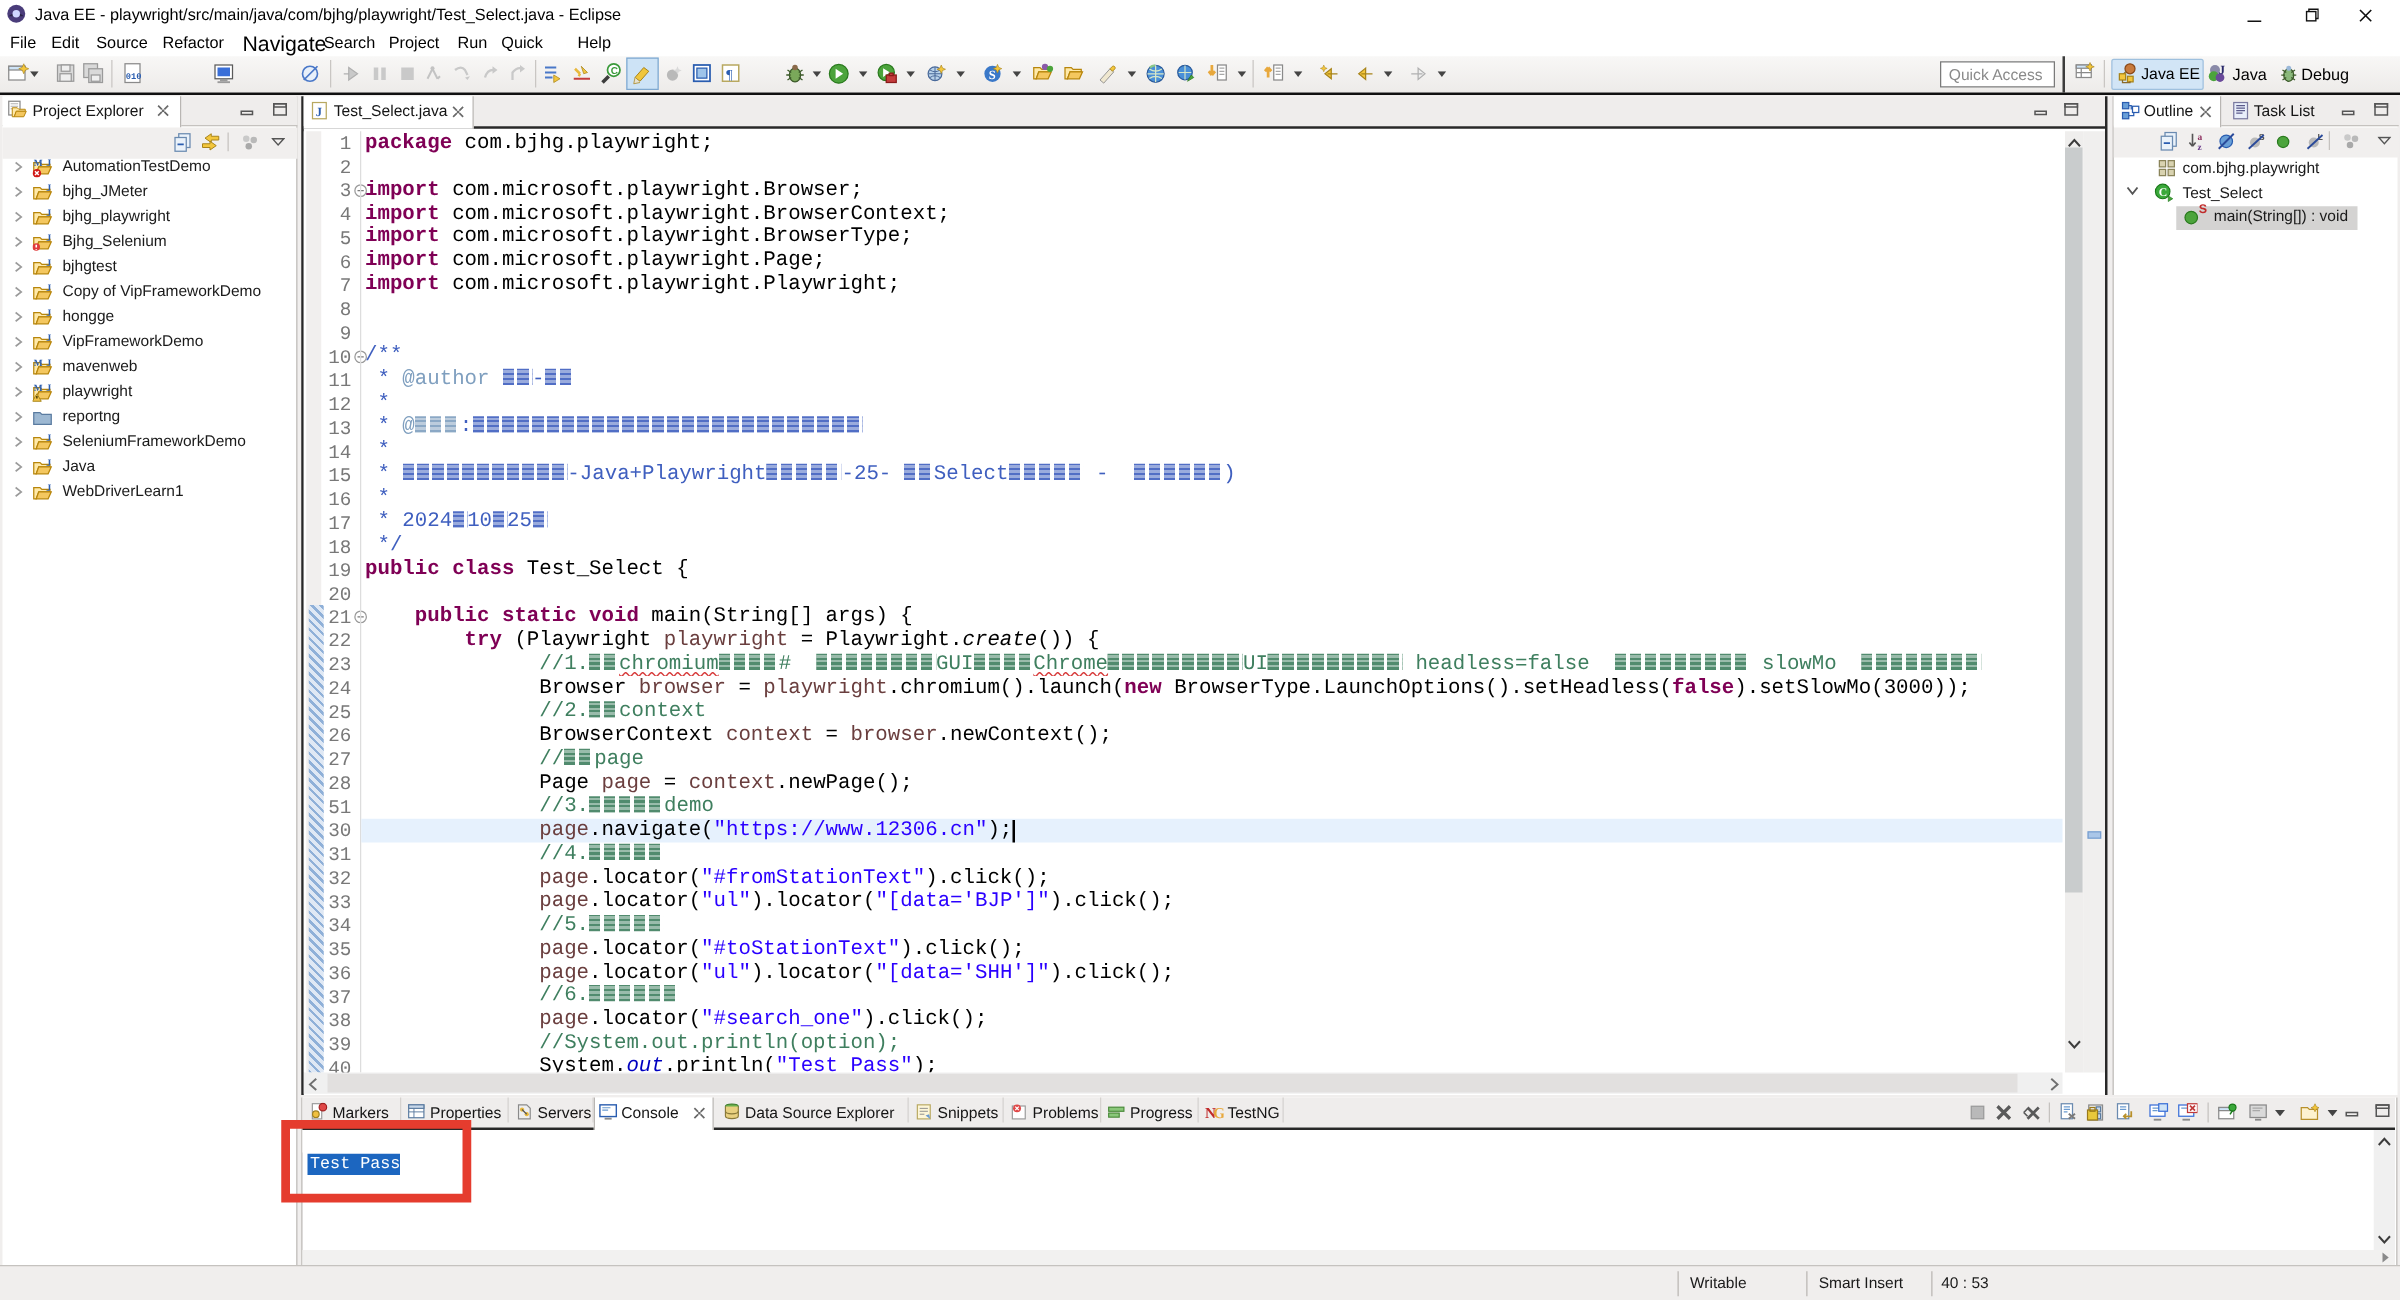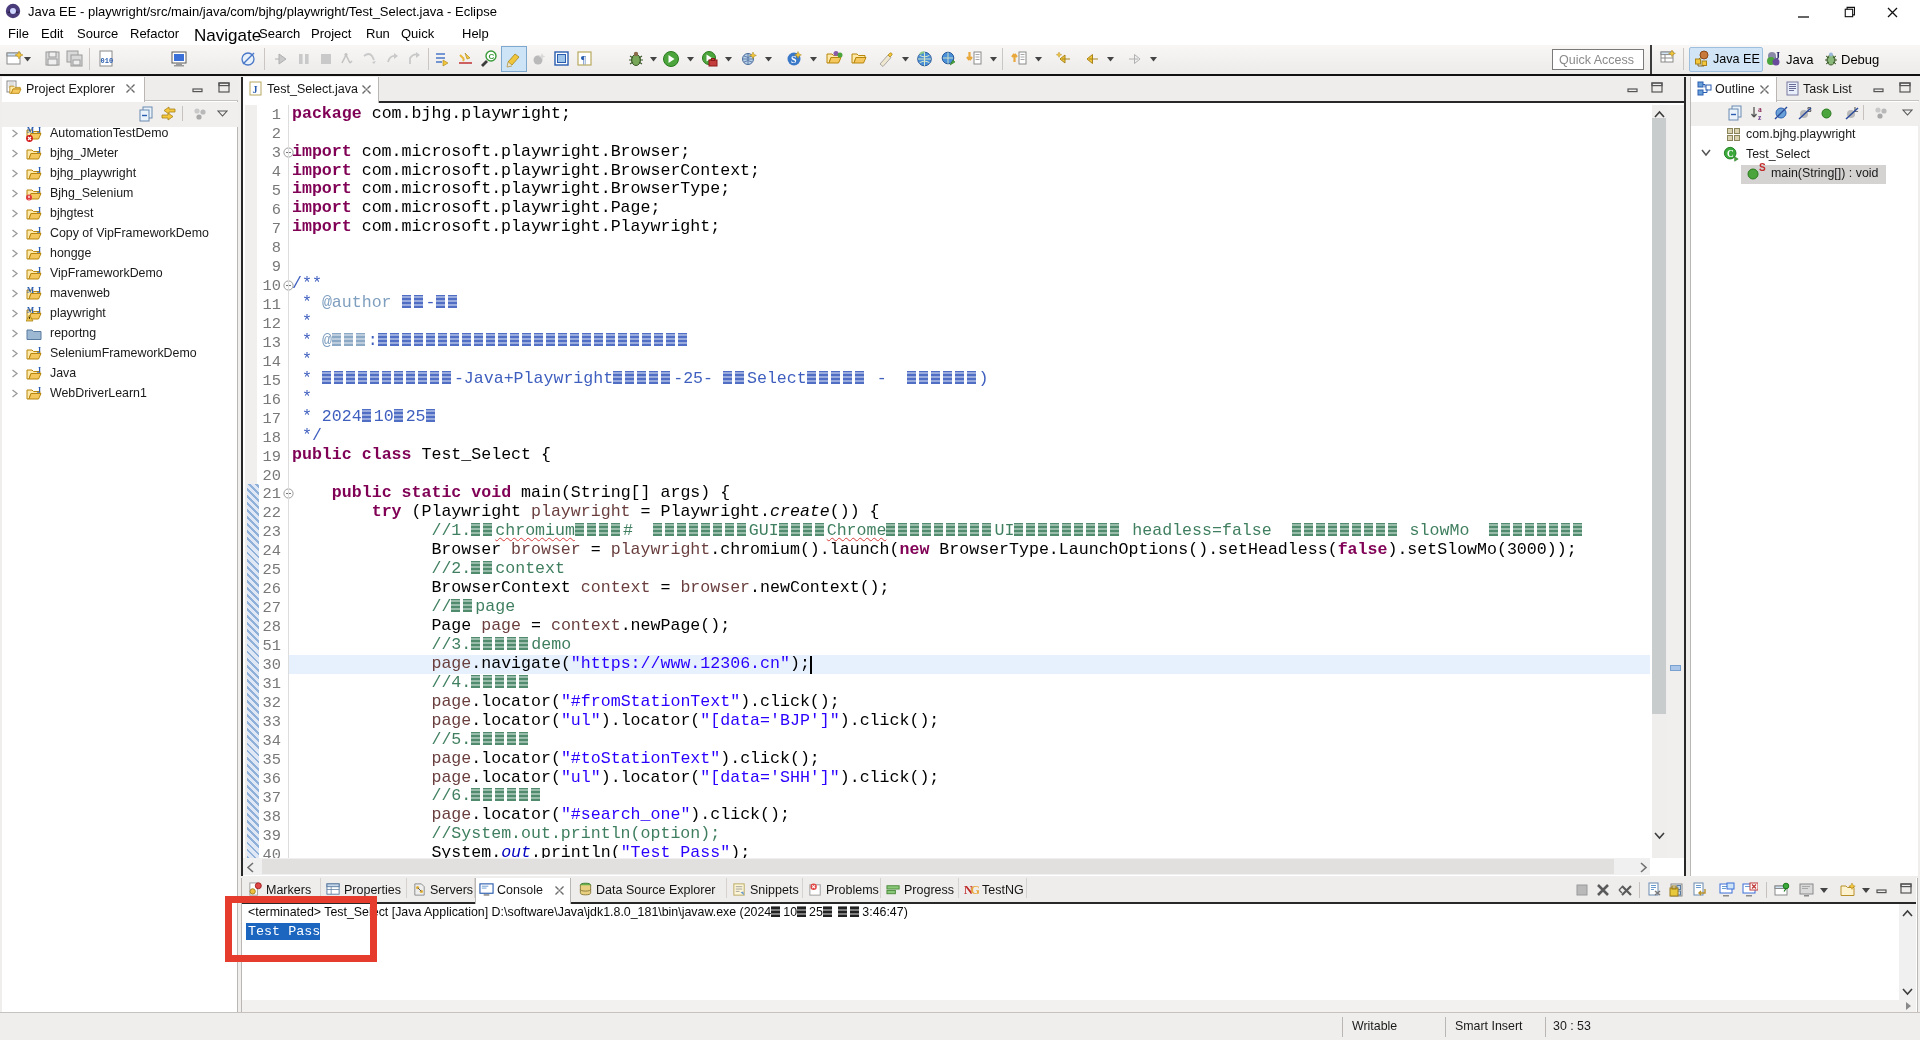--- a/index.html
+++ b/index.html
@@ -776,35 +776,34 @@
       <path d="M0 0 h8 l-4 5z" fill="#444"></path>
     </svg>
 <svg class="abs" style="left:1634px;top:6px" width="12" height="10" viewBox="0 0 12 10">
       <rect x="1" y="6" width="9" height="2.6" fill="none" stroke="#555" stroke-width="1.2"></rect>
     </svg>
 <svg class="abs" style="left:1658px;top:5px" width="12" height="11" viewBox="0 0 12 11">
       <rect x="1" y="1" width="10" height="9" fill="none" stroke="#555" stroke-width="1.2"></rect>
       <rect x="1" y="1" width="10" height="2.6" fill="none" stroke="#555" stroke-width="1.2"></rect>
     </svg>
 <div class="abs" style="left:0;top:26px;width:1674px;height:18px;background:#fff"></div>
-<div class="abs" style="left:6px;top:27px;font-size:12.4px;color:#0a0a0a">&lt;terminated&gt; Test_Select [Java Application] D:\software\Java\jdk1.8.0_181\bin\javaw.exe (2024<i class="x" style="width:12px;height:11px"></i>10<i class="x" style="width:12px;height:11px"></i>25<i class="x" style="width:12px;height:11px"></i> <i class="x" style="width:24px;height:11px"></i>3:46:47)</div>
 <div class="abs" style="left:4px;top:45px;width:74px;height:17px;background:#1c66c0"></div>
 <div class="abs mono" style="left:6px;top:46px;font-size:13.4px;color:#fff">Test&nbsp;Pass</div>
 <div class="abs" style="left:1657px;top:26px;width:17px;height:96px;background:#f0f0f0"></div>
 <svg class="abs" style="left:1657px;top:28px" width="17" height="14" viewBox="0 0 17 14">
       <path d="M4 10 l4.5-5 4.5 5" fill="none" stroke="#3c3c3c" stroke-width="1.6"></path>
     </svg>
 <svg class="abs" style="left:1657px;top:106px" width="17" height="14" viewBox="0 0 17 14">
       <path d="M4 5 l4.5 5 4.5-5" fill="none" stroke="#3c3c3c" stroke-width="1.6"></path>
     </svg>
 <div class="abs" style="left:0;top:122px;width:1674px;height:12px;background:#f2f1f0"></div>
 <svg class="abs" style="left:1660px;top:122px" width="12" height="12" viewBox="0 0 12 12">
       <path d="M4 2 l5 4 -5 4z" fill="#8a8a8a"></path>
     </svg>
 </div>
 <div class="abs" style="left:0;top:1012px;width:1920px;height:28px;background:#f0eeed;border-top:1px solid #c5c2bf">
 <div class="abs" style="left:1342px;top:4px;width:1px;height:20px;background:#b9b6b3"></div>
 <div class="abs" style="left:1445px;top:4px;width:1px;height:20px;background:#b9b6b3"></div>
 <div class="abs" style="left:1545px;top:4px;width:1px;height:20px;background:#b9b6b3"></div>
 <div class="abs" style="left:1352px;top:6px;font-size:12.4px;color:#1a1a1a">Writable</div>
 <div class="abs" style="left:1455px;top:6px;font-size:12.4px;color:#1a1a1a">Smart Insert</div>
-<div class="abs" style="left:1553px;top:6px;font-size:12.4px;color:#1a1a1a">30 : 53</div>
+<div class="abs" style="left:1553px;top:6px;font-size:12.4px;color:#1a1a1a">40 : 53</div>
 </div>
 <div class="abs" style="left:225px;top:896px;width:152px;height:66px;border:7px solid #e53c2e;z-index:50"></div>
 </body></html>

